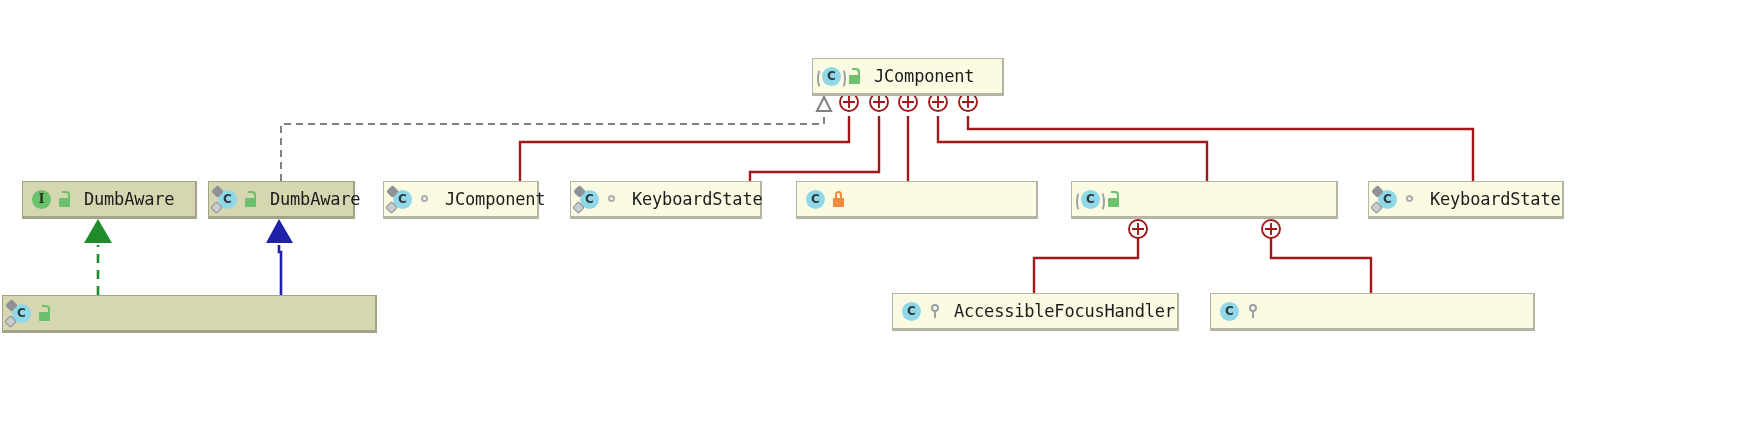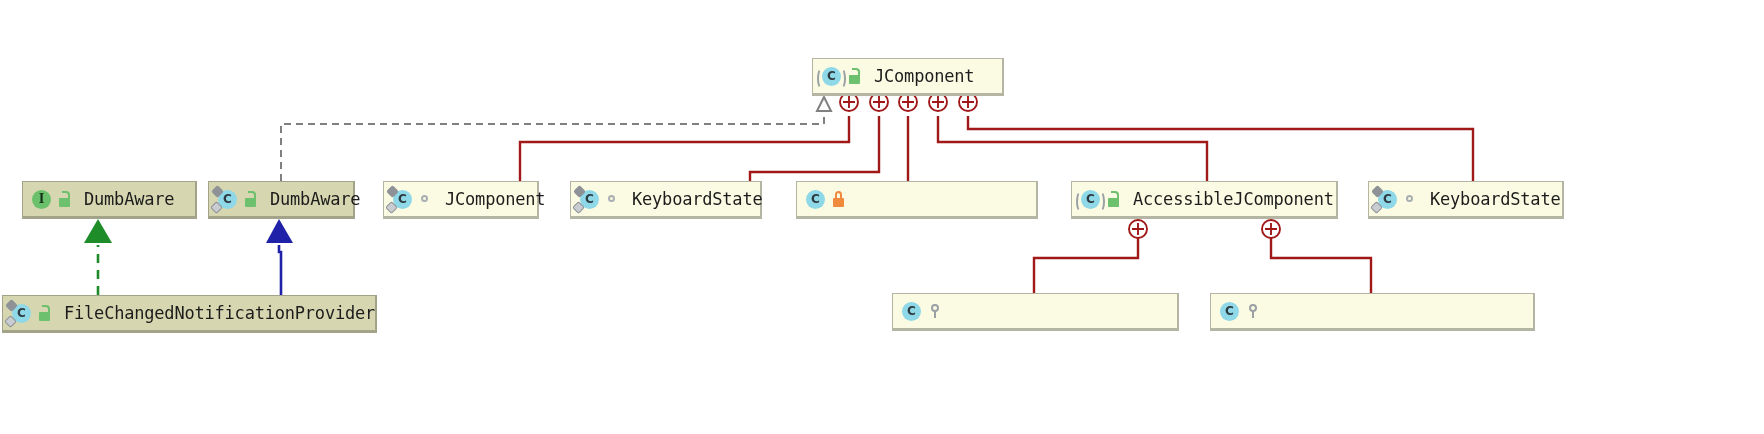--- a/index.html
+++ b/index.html
@@ -308,38 +308,37 @@
   </div>
 
   <div class="uml-node cream" style="left:796px; top:181px; width:242px;">
     <span class="ico ico-class">C</span>
     <span class="vis vis-protected"></span>
   </div>
 
   <div class="uml-node cream" style="left:1071px; top:181px; width:267px;">
     <span class="ico ico-class ico-abstract">C</span>
     <span class="vis vis-public"></span>
-    <span class="node-label">AccessibleJComponent</span>
   </div>
 
   <div class="uml-node cream" style="left:1368px; top:181px; width:196px;">
     <span class="ico ico-class ico-final">C</span>
     <span class="vis vis-package"></span>
     <span class="node-label">KeyboardState</span>
   </div>
 
   <div class="uml-node olive" style="left:2px; top:295px; width:375px;">
     <span class="ico ico-class ico-final">C</span>
     <span class="vis vis-public"></span>
-    <span class="node-label">FileChangedNotificationProvider</span>
   </div>
 
   <div class="uml-node cream" style="left:892px; top:293px; width:287px;">
     <span class="ico ico-class">C</span>
     <span class="vis vis-private"></span>
+    <span class="node-label">AccessibleFocusHandler</span>
   </div>
 
   <div class="uml-node cream" style="left:1210px; top:293px; width:325px;">
     <span class="ico ico-class">C</span>
     <span class="vis vis-private"></span>
   </div>
 
 </div>
 
 </body></html>

